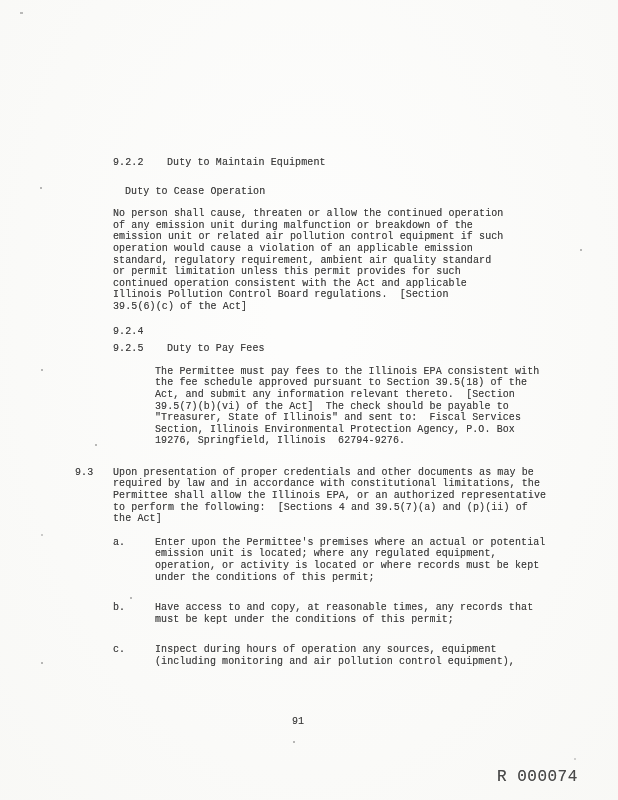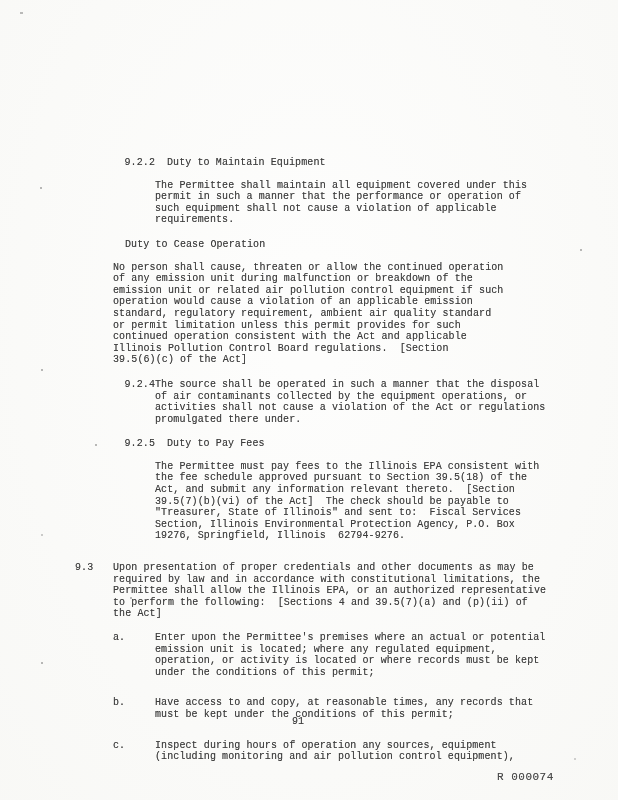--- a/index.html
+++ b/index.html
@@ -21,35 +21,35 @@
   }
   .txt {
     text-shadow:0 0 0.5px rgba(70,70,70,0.55);
     letter-spacing:0.1px;
   }
   .content {
     position:absolute;
     top:157px; left:113px; right:40px;
   }
   .sec { display:flex; margin-bottom:6px; }
-  .sec-num { width:42px; flex:0 0 42px;text-align:right; }
+  .sec-num { width:42px; flex:0 0 42px; }
   .sec-title { margin-bottom:11px;padding-left:12px; }
   .para { white-space:pre-wrap; margin:0 0 7px 0; }
   .sec93 { display:flex; margin-left:-38px; margin-top:13px; }
   .sec93-num { width:38px; flex:0 0 38px; }
   .sec93-title { text-decoration:underline; text-underline-offset:2px; margin-bottom:11px; }
   .item { display:flex; margin-top:12px; }
   .item-label { width:42px; flex:0 0 42px; }
   .page-number {
     position:absolute; top:716px; left:0; width:596px;
     text-align:center;
   }
   .stamp {
     position:absolute; top:772px; left:497px;
-    font-size:11px; color:#4a4a4a;
+    font-size:16px; color:#4a4a4a;
     letter-spacing:0.5px;
   }
   .speck {
     position:absolute; background:#5a5a5a; border-radius:50%;
     width:2px; height:2px; opacity:0.55;
   }
   .speck.s1 { top:187px; left:40px; }
   .speck.s2 { top:249px; left:580px; width:2px; height:2px; }
   .speck.s3 { top:369px; left:41px; }
   .speck.s4 { top:444px; left:95px; }
@@ -64,24 +64,20 @@
 <body>
 
 <div class="page txt">
 
   <div class="content">
 
     <div class="sec">
       <div class="sec-num">9.2.2</div>
       <div class="sec-body">
         <div class="sec-title">Duty to Maintain Equipment</div>
-        <p class="para">The Permittee shall maintain all equipment covered under this
-permit in such a manner that the performance or operation of
-such equipment shall not cause a violation of applicable
-requirements.</p>
       </div>
     </div>
 
     <div class="sec">
       <div class="sec-body">
         <div class="sec-title">Duty to Cease Operation</div>
         <p class="para">No person shall cause, threaten or allow the continued operation
 of any emission unit during malfunction or breakdown of the
 emission unit or related air pollution control equipment if such
 operation would cause a violation of an applicable emission
@@ -89,24 +85,20 @@
 or permit limitation unless this permit provides for such
 continued operation consistent with the Act and applicable
 Illinois Pollution Control Board regulations.  [Section
 39.5(6)(c) of the Act]</p>
       </div>
     </div>
 
     <div class="sec">
       <div class="sec-num">9.2.4</div>
       <div class="sec-body">
-        <p class="para">The source shall be operated in such a manner that the disposal
-of air contaminants collected by the equipment operations, or
-activities shall not cause a violation of the Act or regulations
-promulgated there under.</p>
       </div>
     </div>
 
     <div class="sec">
       <div class="sec-num">9.2.5</div>
       <div class="sec-body">
         <div class="sec-title">Duty to Pay Fees</div>
         <p class="para">The Permittee must pay fees to the Illinois EPA consistent with
 the fee schedule approved pursuant to Section 39.5(18) of the
 Act, and submit any information relevant thereto.  [Section

